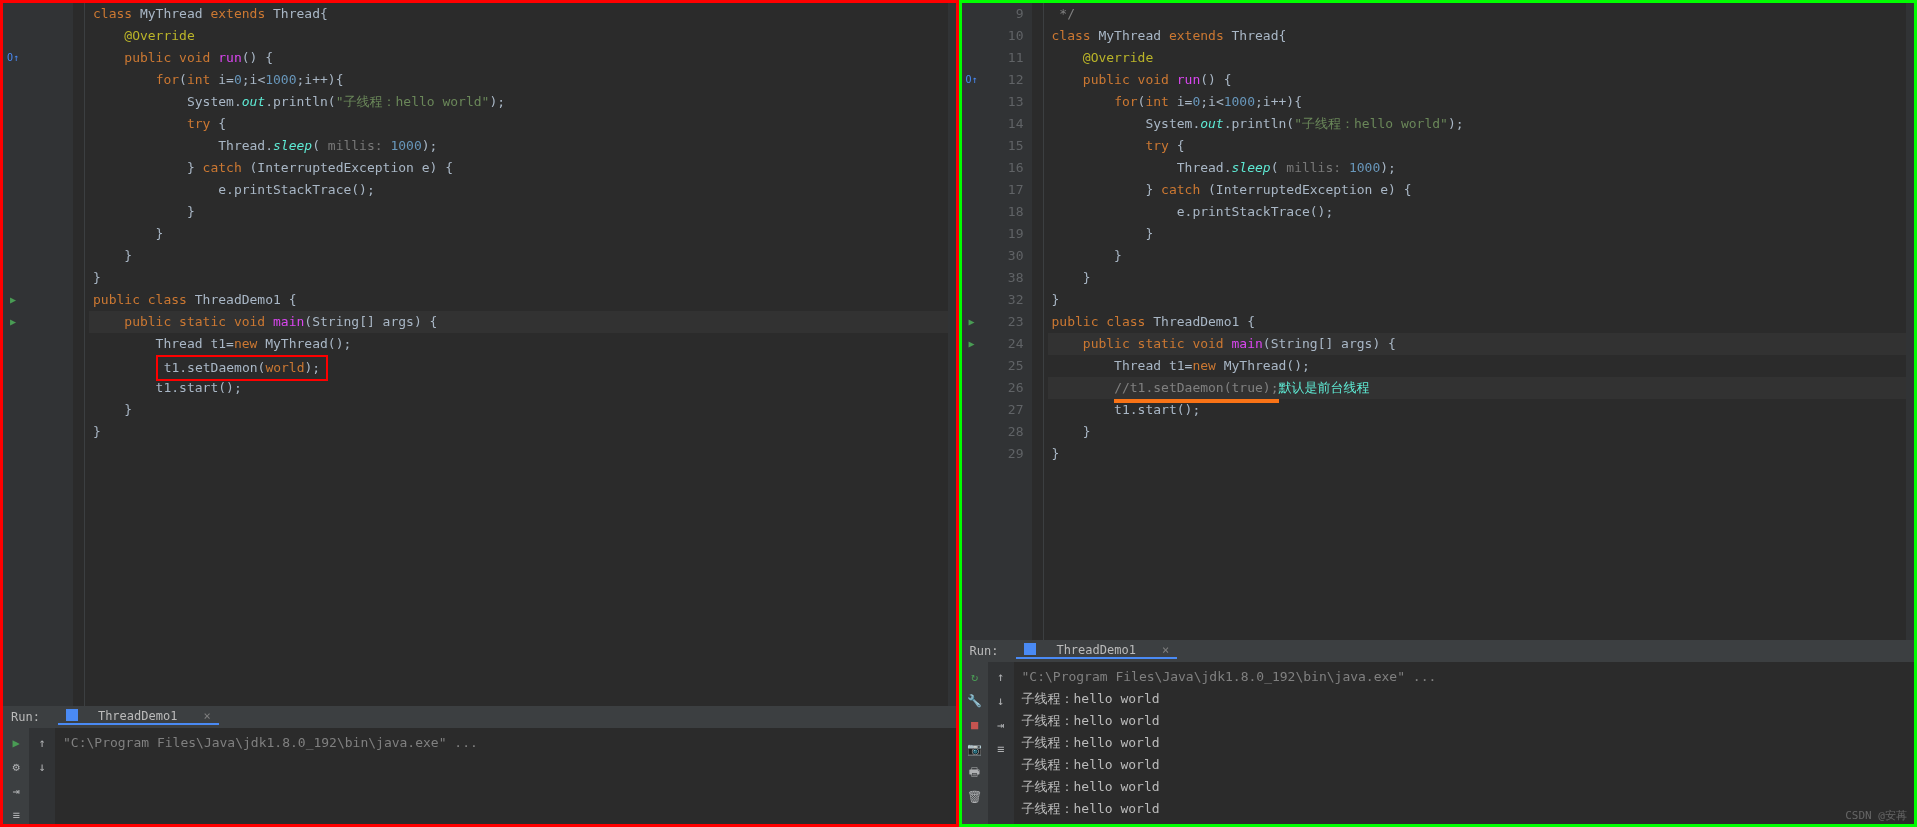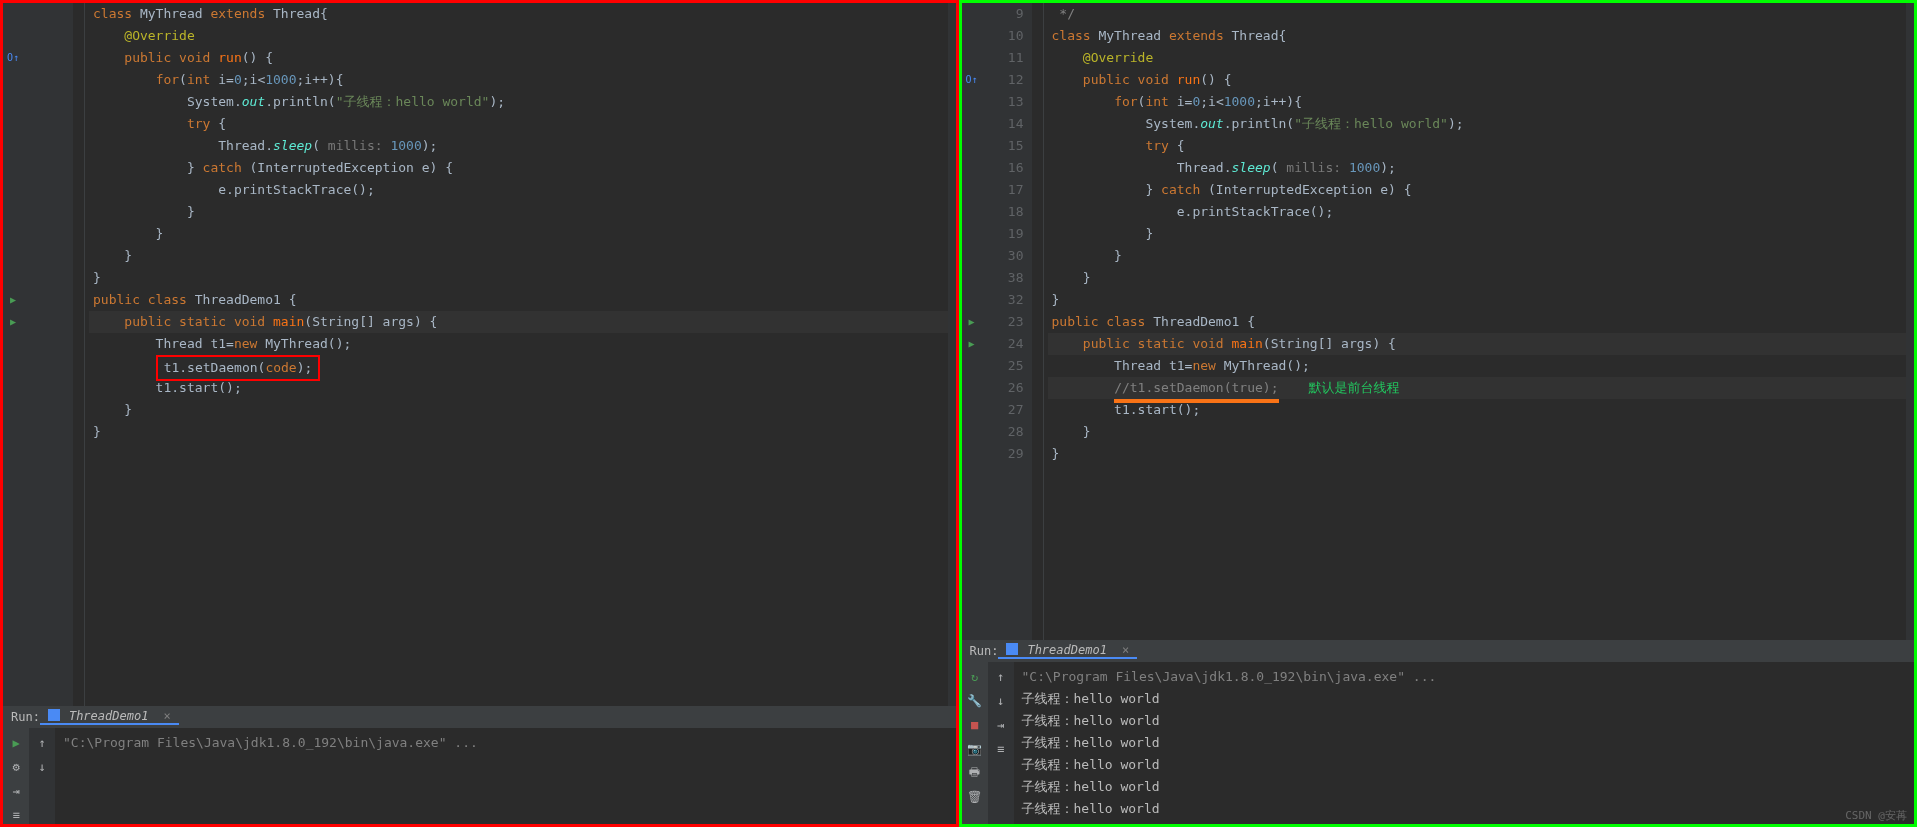--- a/index.html
+++ b/index.html
@@ -68,55 +68,53 @@
   overflow: hidden;
 }
 .code-line {
   height: 22px;
   line-height: 22px;
   white-space: pre;
   padding-left: 4px;
 }
 .code-line.highlighted { background: #323232; }
 .kw { color: #cc7832; }
-.fn { color: #f97316; }
+.fn { color: #d946ef; }
 .str { color: #6a8759; }
 .num { color: #6897bb; }
 .anno { color: #bbb529; }
 .cmt { color: #808080; }
 .hint { color: #787878; }
 .static { color: #5eead4; font-style: italic; }
 .highlight-box {
   border: 2px solid #ff0000;
   display: inline-block;
   padding: 0 6px;
 }
 .red-annotation {
-  color: #22c55e;
-  margin-left: 30px;
+  color: #5eead4;
 }
 .red-underline {
   border-bottom: 4px solid #f97316;
   display: inline-block;
 }
 .run-header {
   background: #3c3f41;
   height: 22px;
   display: flex;
   align-items: center;
   padding: 0 8px;
   font-size: 12px;
 }
-.run-label { color: #bbbbbb; margin-right: 0; }
+.run-label { color: #bbbbbb; margin-right: 18px; }
 .run-tab {
   display: flex;
-  gap: 9px;
+  gap: 20px;
   padding: 0 8px;
   border-bottom: 2px solid #4a8af4;
-  font-style: italic;
 }
 .run-tab-icon {
   width: 12px;
   height: 12px;
   background: #4a8af4;
   display: inline-block;
 }
 .run-tab-text { color: #bbbbbb; }
 .run-tab-close { color: #808080; margin-left: 6px; }
 .run-body { display: flex; flex: 1; }
@@ -237,21 +235,21 @@
         <div class="code-line"><span><span>                Thread.</span><span class="static">sleep</span><span>( </span><span class="hint">millis: </span><span class="num">1000</span><span>);</span></span></div>
         <div class="code-line"><span><span>            } </span><span class="kw">catch </span><span>(InterruptedException e) {</span></span></div>
         <div class="code-line"><span><span>                e.printStackTrace();</span></span></div>
         <div class="code-line"><span><span>            }</span></span></div>
         <div class="code-line"><span><span>        }</span></span></div>
         <div class="code-line"><span><span>    }</span></span></div>
         <div class="code-line"><span><span>}</span></span></div>
         <div class="code-line"><span><span class="kw">public class </span><span>ThreadDemo1 {</span></span></div>
         <div class="code-line highlighted"><span><span>    </span><span class="kw">public static void </span><span class="fn">main</span><span>(String[] args) {</span></span></div>
         <div class="code-line"><span><span>        Thread t1=</span><span class="kw">new </span><span>MyThread();</span></span></div>
-        <div class="code-line">        <span class="highlight-box"><span>t1.setDaemon(</span><span class="kw">code</span><span>);</span></span></div>
+        <div class="code-line">        <span class="highlight-box"><span>t1.setDaemon(</span><span class="kw">world</span><span>);</span></span></div>
         <div class="code-line"><span><span>        t1.start();</span></span></div>
         <div class="code-line"><span><span>    }</span></span></div>
         <div class="code-line"><span><span>}</span></span></div>
       </div>
     <div class="minimap"></div>
   </div>
   <div class="run-container">
     <div class="run-header">
       <span class="run-label">Run:</span>
       <div class="run-tab">

